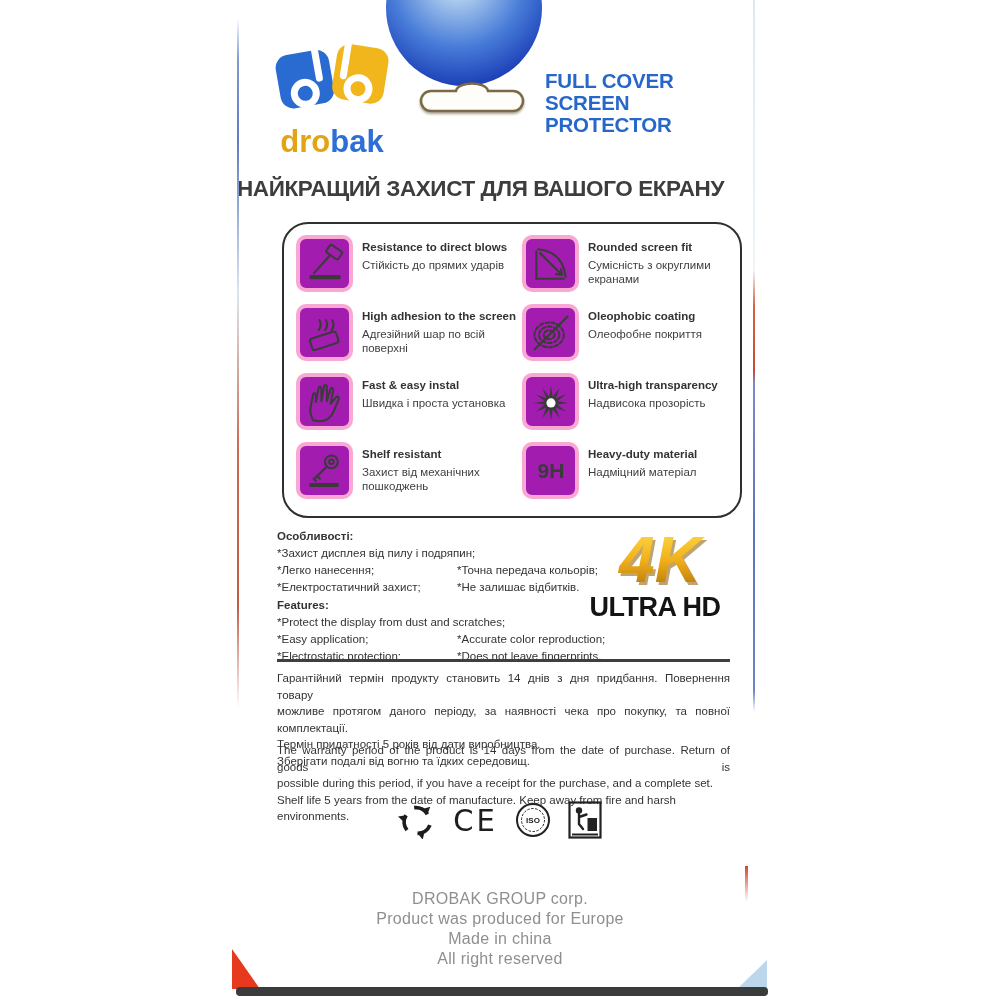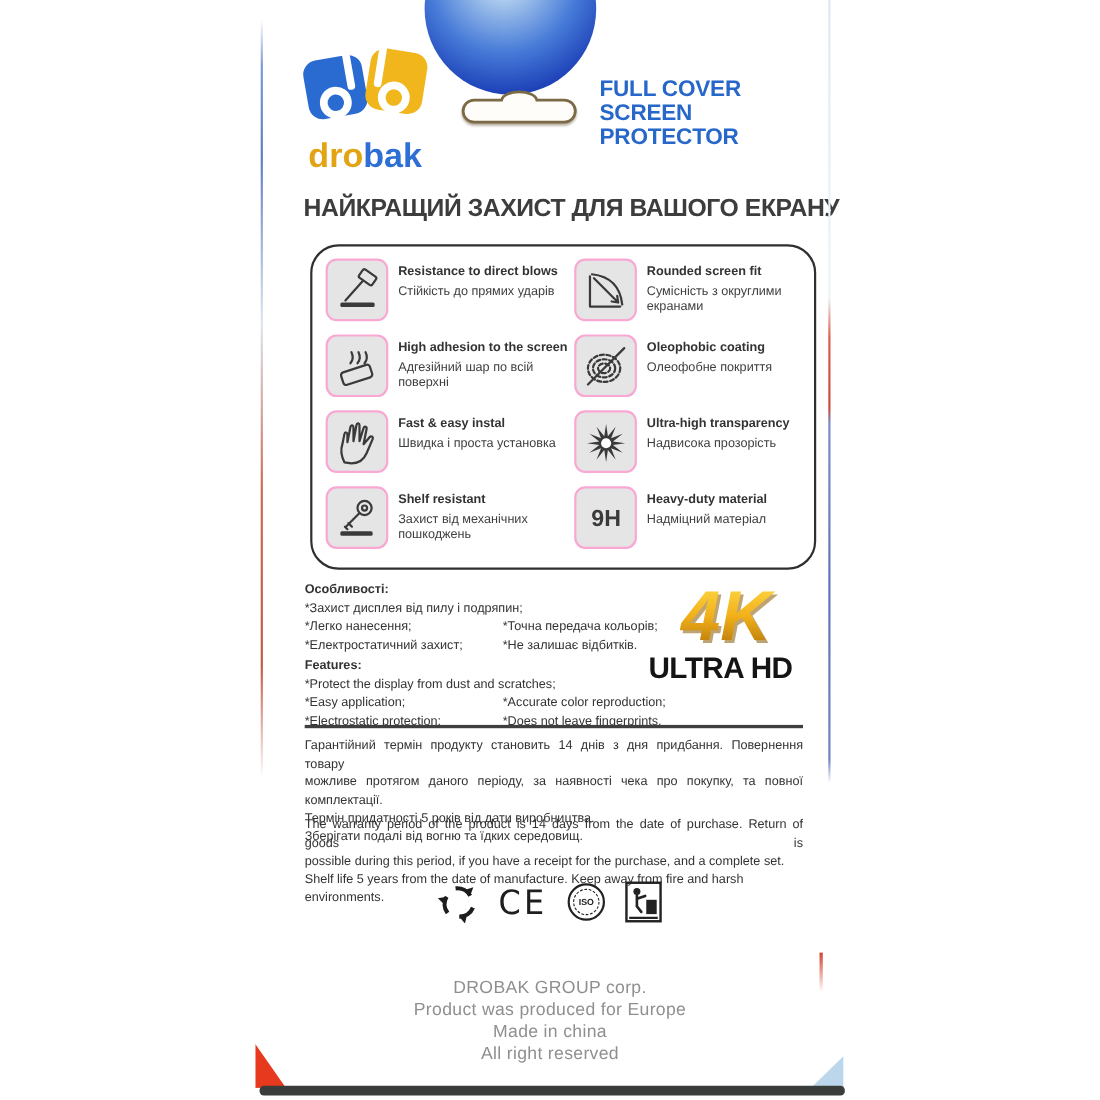--- a/index.html
+++ b/index.html
@@ -17,30 +17,30 @@
 
   
   .logo-squares { left:266px; top:36px; width:132px; height:92px; }
   .wordmark { left:262px; top:124px; width:140px; text-align:center;
     font-size:31px; font-weight:600; letter-spacing:0px; }
   .wm-gold { color:#e2a413; } .wm-blue { color:#2e6fd6; }
 
   .tagline { left:545px; top:70px; width:185px; color:#2667c9;
     font-weight:700; font-size:20.5px; line-height:22px; letter-spacing:-0.2px; }
 
-  .headline { left:237px; top:176px; width:526px; text-align:right; color:#3d3d3d;
+  .headline { left:237px; top:176px; width:526px; text-align:left; color:#3d3d3d;
     font-weight:700; font-size:22.5px; letter-spacing:-0.4px; }
 
   
   .fbox { left:282px; top:222px; width:460px; height:296px; border:2.5px solid #2f2f2f;
     border-radius:26px; padding:11px 8px 11px 12px; display:grid;
     grid-template-columns:220px 1fr; grid-auto-rows:62px; row-gap:7px; column-gap:6px; }
   .feat { display:flex; align-items:flex-start; }
-  .ficon { width:57px; height:57px; flex:0 0 57px; border:2px solid #f9a8d4;
-    border-radius:10px; display:flex; align-items:center; justify-content:center; background:#e5e5e5; }
+  .ficon { width:57px; height:57px; flex:0 0 57px; border:4px solid #f9a8d4;
+    border-radius:10px; display:flex; align-items:center; justify-content:center; background:#a21caf; }
   .ftext { margin-left:9px; padding-top:5px; }
   .fen { font-size:11.5px; font-weight:700; color:#333; line-height:14px; }
   .fuk { font-size:11.5px; font-weight:400; color:#3f3f3f; line-height:14px; margin-top:4px; }
 
   
   .sect { width:330px; font-size:11.5px; color:#333; line-height:17px; }
   .sect-uk { left:277px; top:528px; }
   .sect-en { left:277px; top:597px; }
   .sect .hdr { font-weight:700; }
   .pair { display:grid; grid-template-columns:180px auto; }

